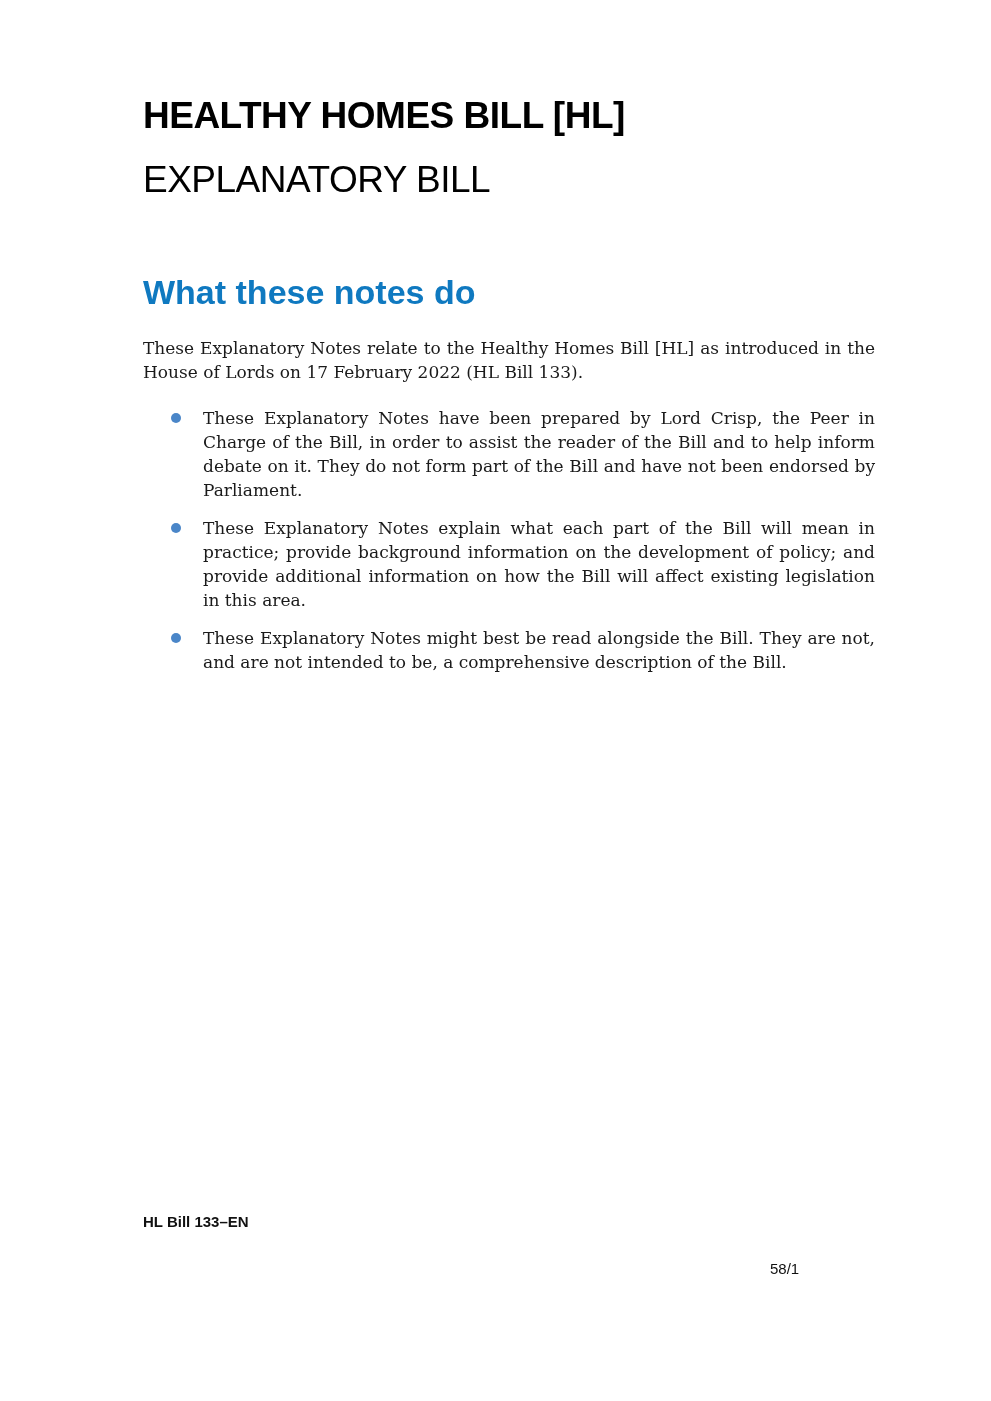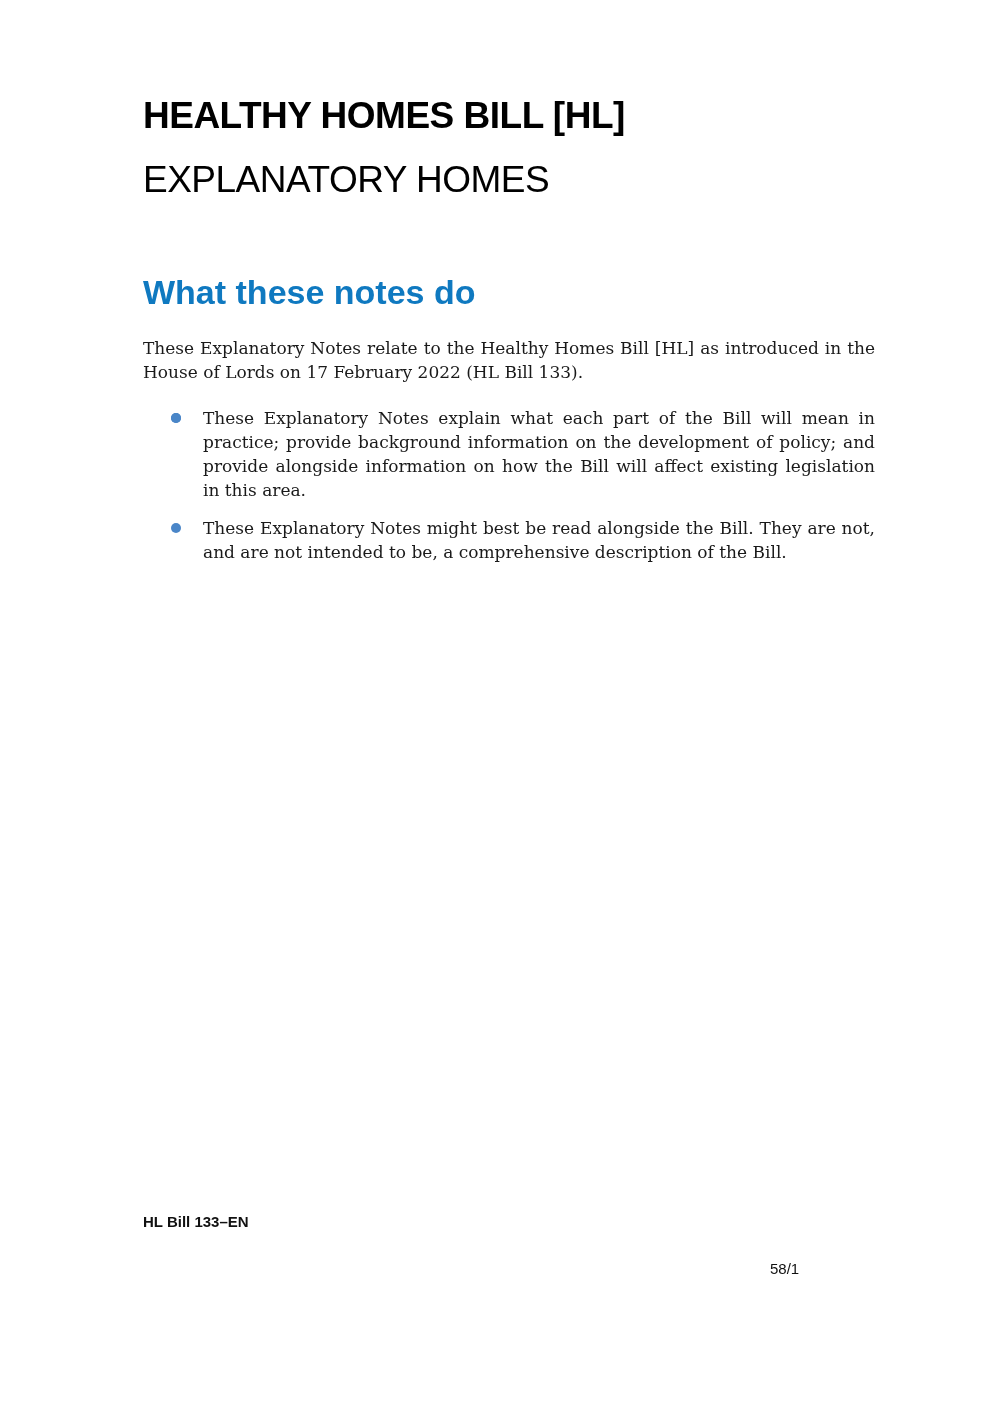--- a/index.html
+++ b/index.html
@@ -92,33 +92,34 @@
   }
 </style>
 </head>
 <body>
 
 <div class="page">
   <div class="content">
 
     <h1 class="doc-title">HEALTHY HOMES BILL [HL]</h1>
 
-    <h2 class="doc-subtitle">EXPLANATORY HOMES</h2>
+    <h2 class="doc-subtitle">EXPLANATORY BILL</h2>
 
     <h3 class="section-heading">What these notes do</h3>
 
     <p class="intro-para">These Explanatory Notes relate to the Healthy Homes Bill [HL] as introduced in the House of Lords on 17 February 2022 (HL Bill 133).</p>
 
     <ul class="notes-list">
       <li class="note-item">
         <span class="bullet-dot"></span>
+        <span>These Explanatory Notes have been prepared by Lord Crisp, the Peer in Charge of the Bill, in order to assist the reader of the Bill and to help inform debate on it. They do not form part of the Bill and have not been endorsed by Parliament.</span>
       </li>
       <li class="note-item">
         <span class="bullet-dot"></span>
-        <span>These Explanatory Notes explain what each part of the Bill will mean in practice; provide background information on the development of policy; and provide alongside information on how the Bill will affect existing legislation in this area.</span>
+        <span>These Explanatory Notes explain what each part of the Bill will mean in practice; provide background information on the development of policy; and provide additional information on how the Bill will affect existing legislation in this area.</span>
       </li>
       <li class="note-item">
         <span class="bullet-dot"></span>
         <span>These Explanatory Notes might best be read alongside the Bill. They are not, and are not intended to be, a comprehensive description of the Bill.</span>
       </li>
     </ul>
 
   </div>
 
   <div class="footer-left">HL Bill 133–EN</div>

